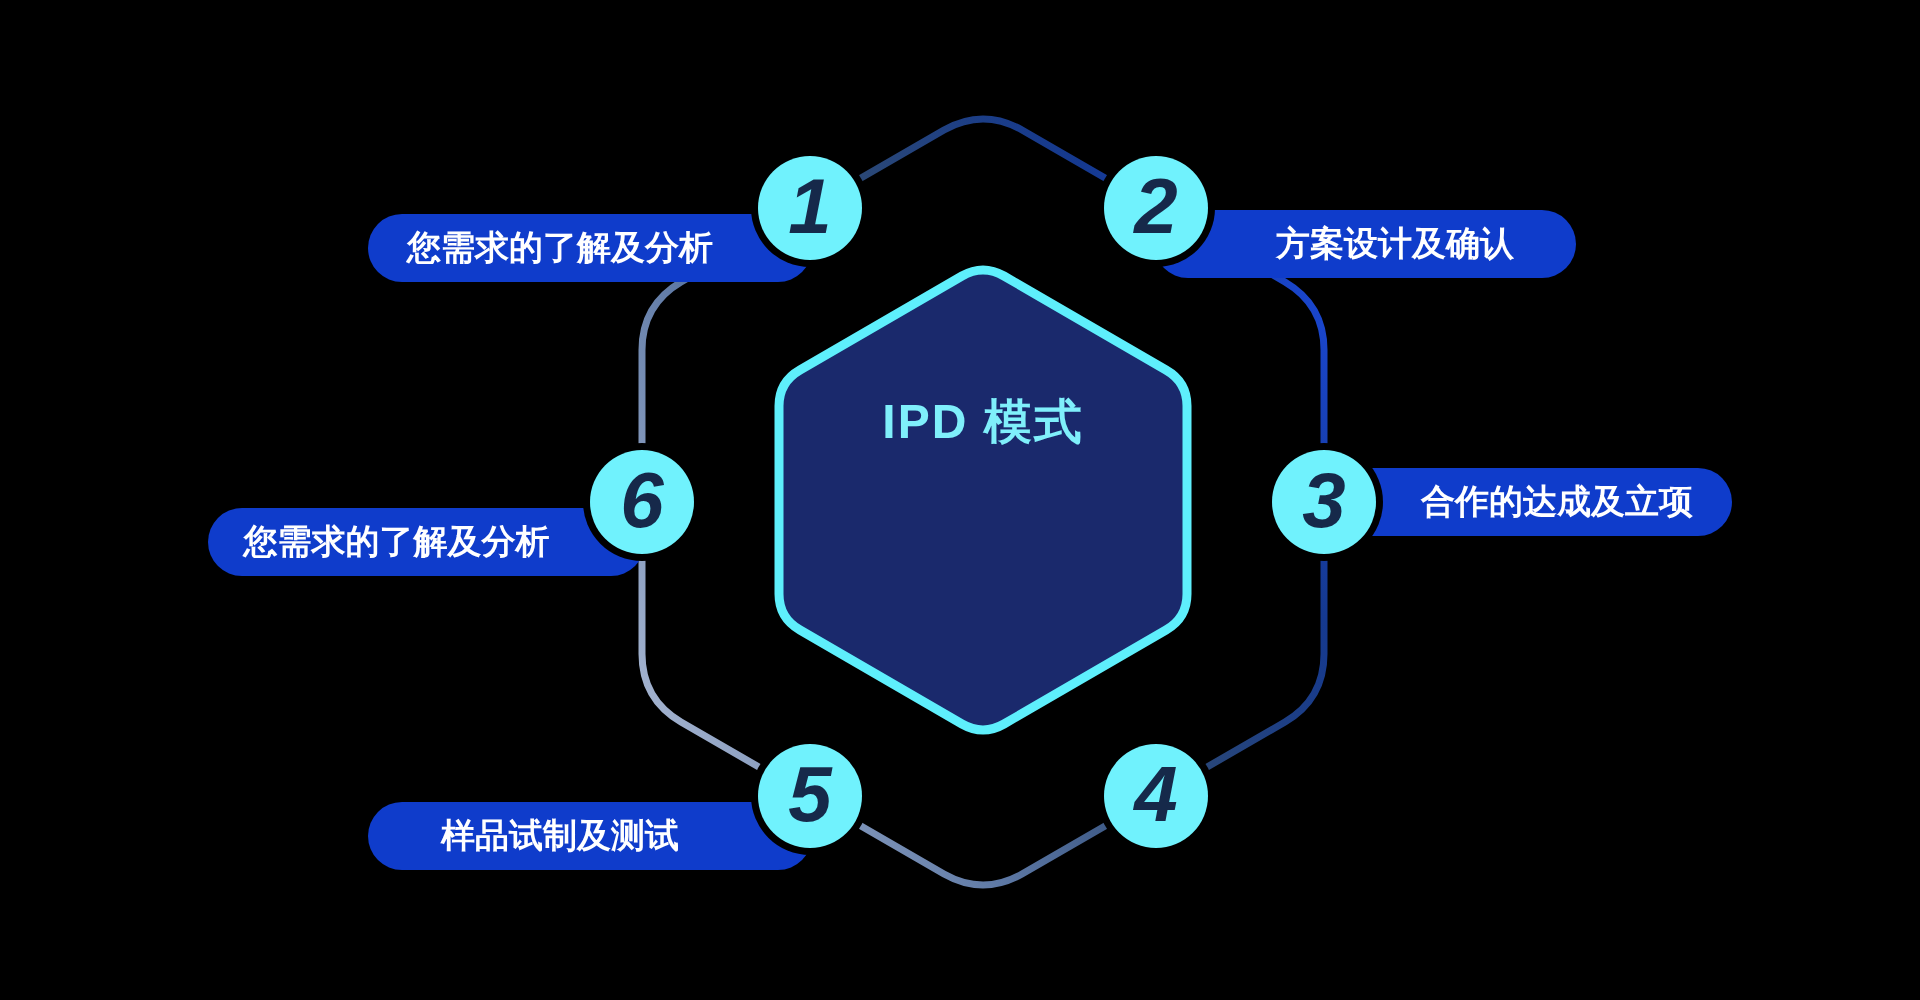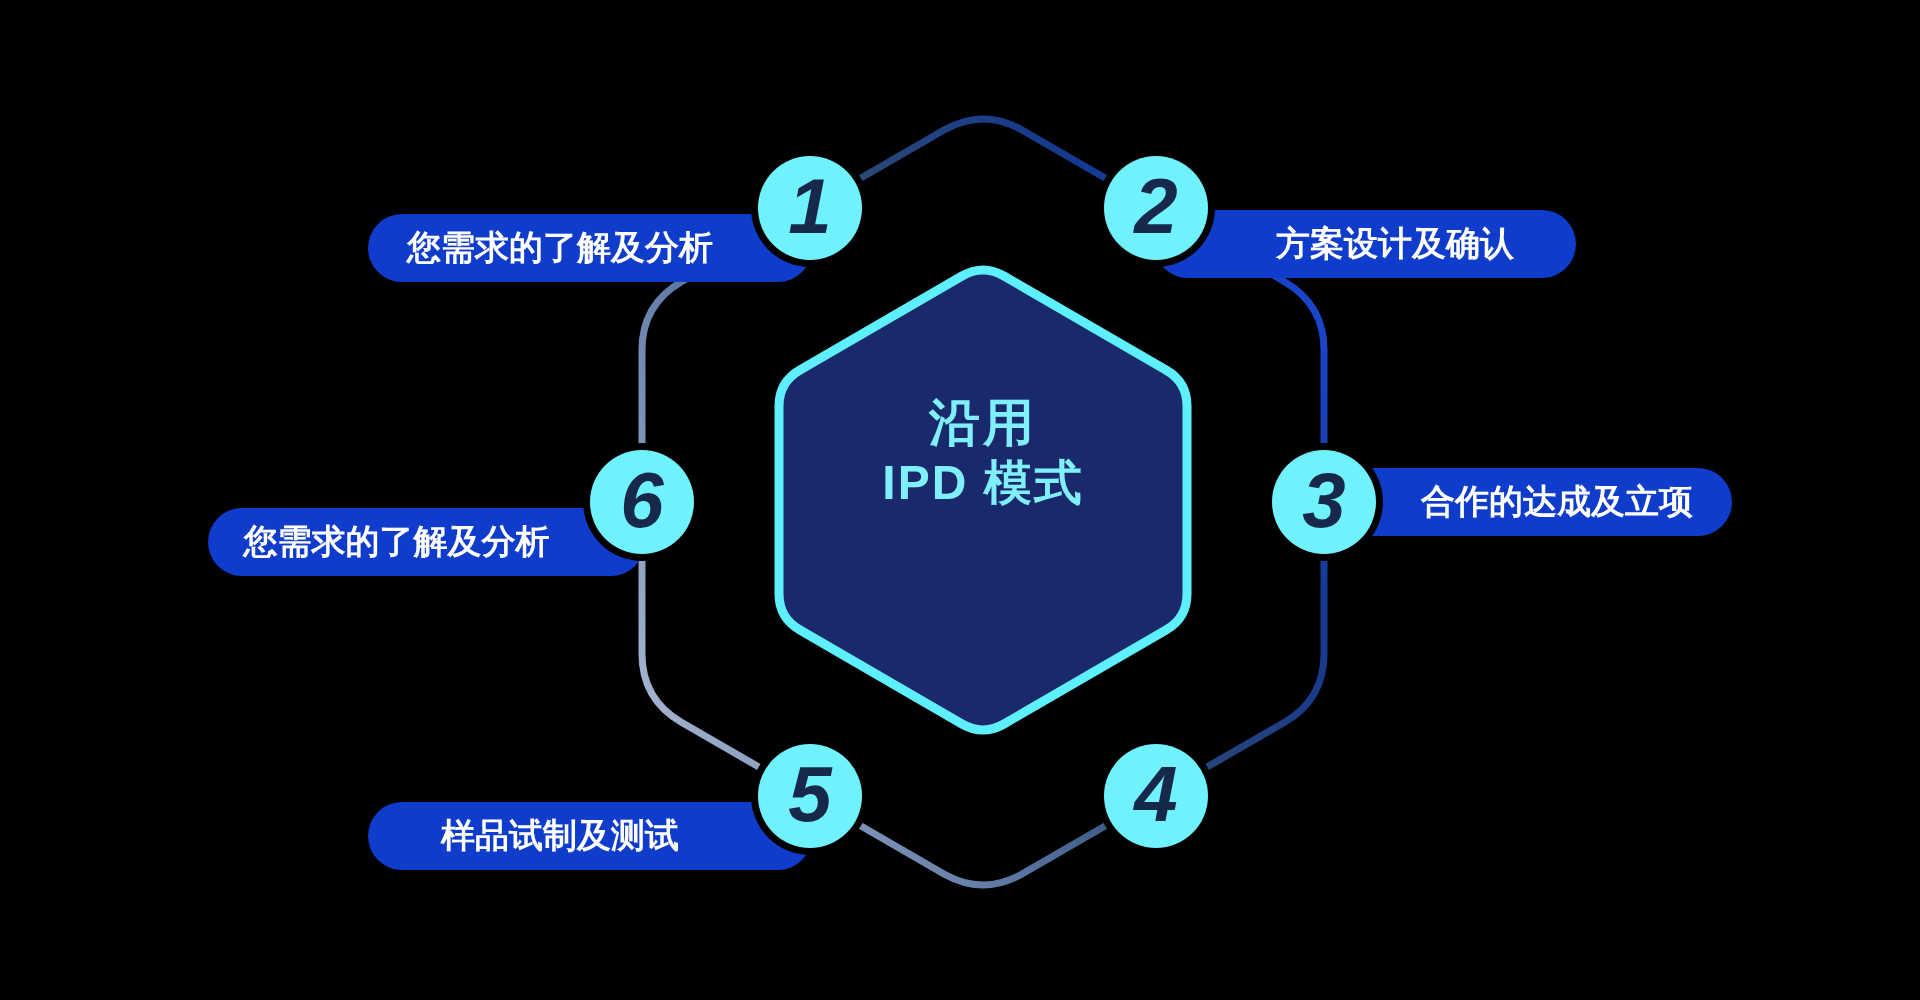--- a/index.html
+++ b/index.html
@@ -91,21 +91,20 @@
         <stop offset="55%" stop-color="#2B4875"></stop>
         <stop offset="80%" stop-color="#15398F"></stop>
         <stop offset="100%" stop-color="#1A47D6"></stop>
       </linearGradient>
     </defs>
     <path d="M 944 130 Q 983 108 1022 130 L 1285 282 Q 1324 305 1324 350 L 1324 654 Q 1324 699 1285 722 L 1022 874 Q 983 896 944 874 L 681 722 Q 642 699 642 654 L 642 350 Q 642 305 681 282 Z" fill="none" stroke="url(#hexgrad)" stroke-width="7"></path>
     <path d="M 962 276 Q 983 264 1004 276 L 1166 370 Q 1187 382 1187 406 L 1187 594 Q 1187 618 1166 630 L 1004 724 Q 983 736 962 724 L 800 630 Q 779 618 779 594 L 779 406 Q 779 382 800 370 Z" fill="#1A296C" stroke="#5EEFFC" stroke-width="9"></path>
   </svg>
 
   <div id="center-text">
-    <div id="center-line1">沿用</div>
     <div id="center-line2">IPD 模式</div>
   </div>
 
   <div class="pill pill-left" style="left:368px; top:174px; width:444px;">
     <span>您需求的了解及分析</span>
   </div>
   <div class="badge" style="left:758px; top:156px;">
     <span>1</span>
   </div>
 

